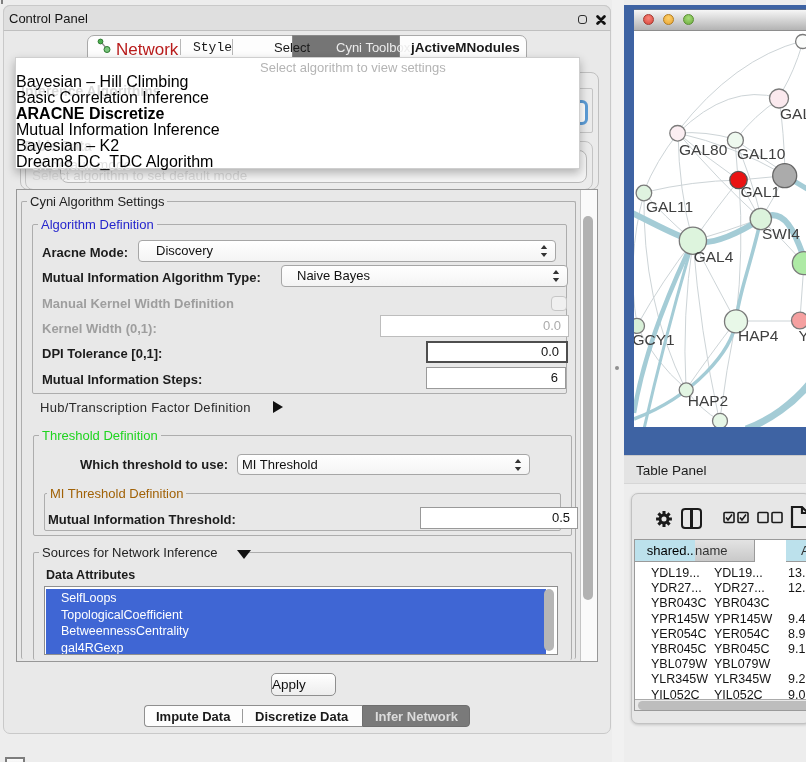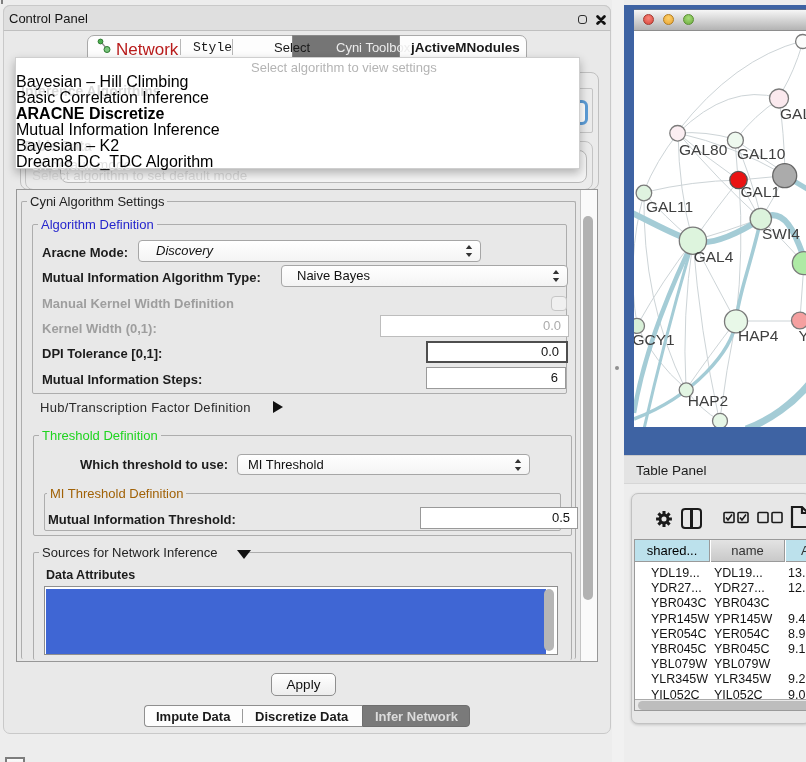--- a/index.html
+++ b/index.html
@@ -53,21 +53,21 @@
 <div class="abs" style="left:580px; top:190px; width:17px; height:471px; background:#fafafa; border-left:1px solid #c4c4c4;"></div>
 <div class="abs" style="left:583px; top:216px; width:10px; height:384px; background:#b2b2b2; border-radius:5px;"></div>
 
 <fieldset style="left:21px; top:201px; width:555px; height:458px; border-bottom:none;"></fieldset>
 <div class="leg" style="left:27px; top:195px; color:#222;">Cyni Algorithm Settings</div>
 
 <fieldset style="left:32px; top:224px; width:535px; height:170px;"></fieldset>
 <div class="leg" style="left:38px; top:218px; color:#2525cd;">Algorithm Definition</div>
 
 <div class="abs b12" style="left:42px; top:245px;">Aracne Mode:</div>
-<div class="abs combo" style="left:138px; top:240px; width:343px; height:22px; line-height:20px; padding-left:17px;font-style:italic;">Discovery
+<div class="abs combo" style="left:138px; top:240px; width:418px; height:22px; line-height:20px; padding-left:17px;">Discovery
  <svg class="ar" viewBox="0 0 8 12">
       <path d="M4 0 L7.2 4 L0.8 4 Z" fill="#333"></path>
       <path d="M4 12 L7.2 8 L0.8 8 Z" fill="#333"></path>
     </svg>
 </div>
 
 <div class="abs b12" style="left:42px; top:270px;">Mutual Information Algorithm Type:</div>
 <div class="abs combo" style="left:281px; top:265px; width:287px; height:22px; line-height:20px; padding-left:15px;">Naive Bayes
  <svg class="ar" viewBox="0 0 8 12">
       <path d="M4 0 L7.2 4 L0.8 4 Z" fill="#333"></path>
@@ -87,44 +87,45 @@
 <div class="abs b12" style="left:42px; top:372px;">Mutual Information Steps:</div>
 <div class="abs fld" style="left:426px; top:367px; width:140px; height:22px; line-height:20px; border:1px solid #9a9a9a;">6</div>
 
 <div class="abs" style="left:40px; top:400px; font-size:13px; color:#2b2b2b; letter-spacing:0.3px;">Hub/Transcription Factor Definition</div>
 <div class="abs" style="left:273px; top:401px; width:0; height:0; border-left:10px solid #111; border-top:6px solid transparent; border-bottom:6px solid transparent;"></div>
 
 <fieldset style="left:33px; top:435px; width:539px; height:101px;"></fieldset>
 <div class="leg" style="left:39px; top:429px; color:#1fd41f;">Threshold Definition</div>
 
 <div class="abs b12" style="left:80px; top:457px;">Which threshold to use:</div>
-<div class="abs combo" style="left:237px; top:454px; width:293px; height:21px; line-height:19px; padding-left:10px;">MI Threshold
+<div class="abs combo" style="left:237px; top:454px; width:293px; height:21px; line-height:19px; padding-left:4px;">MI Threshold
  <svg class="ar" viewBox="0 0 8 12">
       <path d="M4 0 L7.2 4 L0.8 4 Z" fill="#333"></path>
       <path d="M4 12 L7.2 8 L0.8 8 Z" fill="#333"></path>
     </svg>
 </div>
 
 <fieldset style="left:44px; top:493px; width:517px; height:38px;"></fieldset>
 <div class="leg" style="left:47px; top:487px; color:#a16207;">MI Threshold Definition</div>
 <div class="abs b12" style="left:48px; top:512px;">Mutual Information Threshold:</div>
 <div class="abs fld" style="left:420px; top:507px; width:158px; height:22px; line-height:20px; border:1px solid #999;">0.5</div>
 
 <fieldset style="left:33px; top:552px; width:539px; height:108px; border-bottom:none;"></fieldset>
 <div class="leg" style="left:39px; top:546px; color:#222; padding-right:24px;">Sources for Network Inference</div>
 <div class="abs" style="left:237px; top:550px; width:0; height:0; border-top:9px solid #111; border-left:7px solid transparent; border-right:7px solid transparent; z-index:3;"></div>
 
 <div class="abs b12" style="left:46px; top:568px; font-size:12.5px;">Data Attributes</div>
 
 <div class="abs" style="left:44px; top:586px; width:514px; height:69px; background:#fff; border:1px solid #8f8f8f; overflow:hidden;">
   <div style="position:absolute; left:1px; top:2px; width:500px; height:100px; background:#3f66d4;"></div>
+  <div style="position:absolute; left:16px; top:3px; font-size:12.5px; color:#fff; line-height:16.5px;">SelfLoops<br>TopologicalCoefficient<br>BetweennessCentrality<br>gal4RGexp</div>
   <div style="position:absolute; right:3px; top:2px; width:10px; height:62px; background:#b6b6b6; border-radius:5px;"></div>
 </div>
 
-<div class="abs" style="left:271px; top:673px; width:65px; height:23px; background:linear-gradient(#ffffff,#ededed); border:1.5px solid #8f8f8f; border-radius:5px; text-align:center; line-height:21px; font-size:13.5px; color:#111;">Apply</div>
+<div class="abs" style="left:271px; top:673px; width:65px; height:23px; background:linear-gradient(#ffffff,#ededed); border:1.5px solid #8f8f8f; border-radius:5px; line-height:21px; font-size:13.5px; color:#111;">Apply</div>
 
 <div class="abs" style="left:144px; top:705px; width:218px; height:22px; background:#fdfdfd; border:1px solid #8f8f8f; border-radius:4px 0 0 4px; border-right:none;"></div>
 <div class="abs" style="left:362px; top:705px; width:108px; height:22px; background:#7a7a7a; border:1px solid #6f6f6f; border-radius:0 4px 4px 0;"></div>
 <div class="abs" style="left:242px; top:709px; width:1px; height:14px; background:#9a9a9a;"></div>
 <div class="abs" style="left:156px; top:709px; font-size:13px; font-weight:bold; color:#1a1a1a;">Impute Data</div>
 <div class="abs" style="left:255px; top:709px; font-size:13px; font-weight:bold; color:#1a1a1a;">Discretize Data</div>
 <div class="abs" style="left:375px; top:709px; font-size:13px; font-weight:bold; color:#dcdcdc;">Infer Network</div>
 
 <div class="abs" style="left:5px; top:757px; width:20px; height:14px; background:linear-gradient(#fdfdfd,#e0e0e0); border:2px solid #7d7d7d;"></div>
 
@@ -249,32 +250,32 @@
  </g>
 </svg>
 <svg class="abs" style="left:790px; top:505px;" width="20" height="24" viewBox="0 0 20 24">
  <path d="M2 2 L12 2 L18 8 L18 22 L2 22 Z" fill="none" stroke="#1b1b1b" stroke-width="2.2"></path>
  <path d="M12 2 L12 8 L18 8" fill="none" stroke="#1b1b1b" stroke-width="2.2"></path>
 </svg>
 
 <div class="abs" style="left:634px; top:539px; width:172px; height:172px; background:#fff; border:1px solid #9a9a9a; border-right:none; overflow:hidden;">
 
  <div style="position:absolute; left:0; top:0; width:75px; height:22px; background:#bce1ec; border-right:1px solid #9a9a9a; border-bottom:1px solid #9a9a9a; text-align:center; line-height:22px; font-size:13px; color:#000000;">shared...</div>
- <div style="position:absolute; left:76px; top:0; width:74px; height:22px; background:linear-gradient(#e3e3e3,#c9c9c9); border-right:1px solid #9a9a9a; border-bottom:1px solid #9a9a9a; text-align:center; line-height:22px; font-size:13px; color:#333;">name</div>
+ <div style="position:absolute; left:60px; top:0; width:60px; height:22px; background:linear-gradient(#e3e3e3,#c9c9c9); border-right:1px solid #9a9a9a; border-bottom:1px solid #9a9a9a; text-align:left; line-height:22px; font-size:13px; color:#333;">name</div>
  <div style="position:absolute; left:151px; top:0; width:60px; height:22px; background:#bce1ec; border-bottom:1px solid #9a9a9a; font-size:13px; color:#333; line-height:22px; padding-left:15px;">Av</div>
 
  <div style="position:absolute; left:0; top:26px; font-size:12.5px; color:#141414; line-height:15.2px;">
   <div style="position:absolute; left:16px; width:140px;">YDL19...<br>YDR27...<br>YBR043C<br>YPR145W<br>YER054C<br>YBR045C<br>YBL079W<br>YLR345W<br>YIL052C</div>
   <div style="position:absolute; left:79px; width:90px;">YDL19...<br>YDR27...<br>YBR043C<br>YPR145W<br>YER054C<br>YBR045C<br>YBL079W<br>YLR345W<br>YIL052C</div>
   <div style="position:absolute; left:153px; width:40px;">13.<br>12.<br><br>9.4<br>8.9<br>9.1<br><br>9.2<br>9.0</div>
  </div>
 
  <div style="position:absolute; left:0; top:159px; width:172px; height:13px; background:#e9e9e9; border-top:1px solid #ababab;"></div>
  <div style="position:absolute; left:3px; top:161px; width:200px; height:9px; background:#bdbdbd; border-radius:4.5px;"></div>
 </div>
 
 <div class="abs" style="left:15px; top:57px; width:565px; height:112px; background:#fff; border:1px solid #cfcfcf; box-shadow:0 4px 9px rgba(0,0,0,0.28); z-index:50;">
- <div style="position:absolute; left:235px; top:2px; font-size:13px; color:#b4b4b4;">Select algorithm to view settings</div>
+ <div style="position:absolute; left:244px; top:2px; font-size:13px; color:#b4b4b4;">Select algorithm to view settings</div>
  <div style="position:absolute; left:5px; top:25px; font-size:14px; font-weight:bold; color:#dadada;">Inference Algorithms</div>
  <div style="position:absolute; left:6px; top:80px; font-size:14px; font-weight:bold; color:#e2e2e2;">Table Data</div>
  <div style="position:absolute; left:16px; top:99px; font-size:14px; color:#e2e2e2;">sh default mode</div>
  <div style="position:absolute; left:0px; top:16px; font-size:16px; color:#000; line-height:16px;">Bayesian – Hill Climbing<br>Basic Correlation Inference<br><b>ARACNE Discretize</b><br>Mutual Information Inference<br>Bayesian – K2<br>Dream8 DC_TDC Algorithm</div>
 </div>
 
 </body></html>

